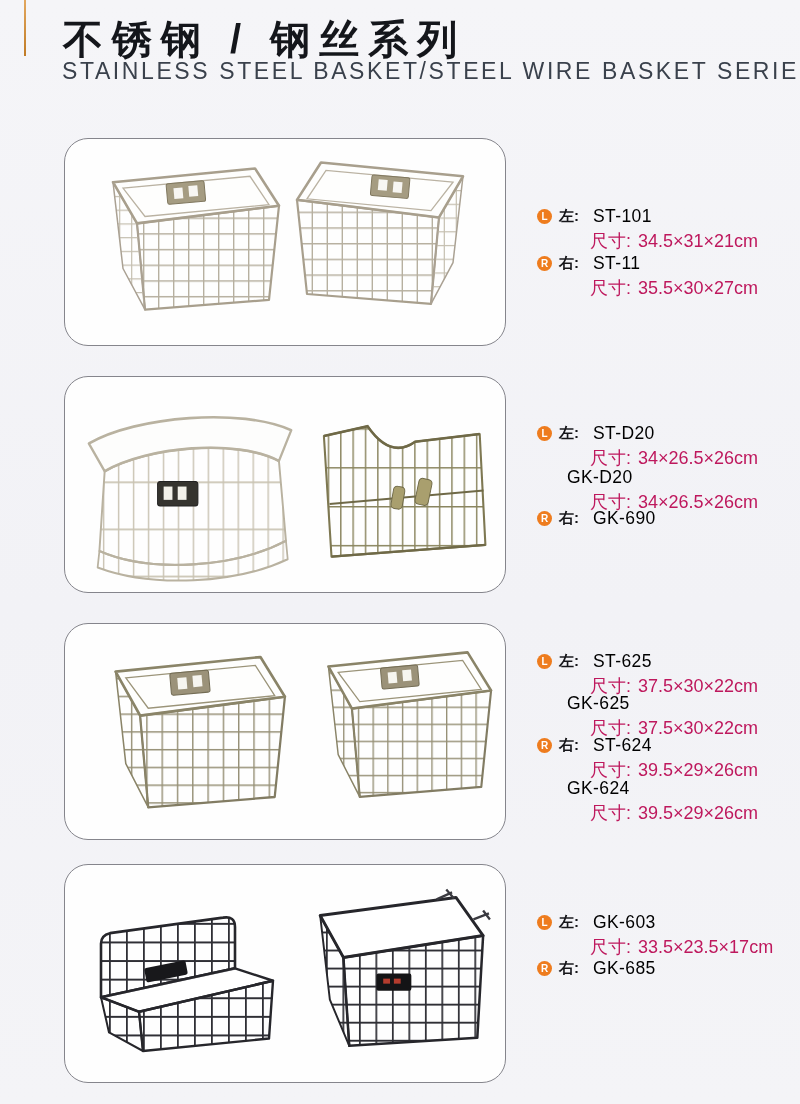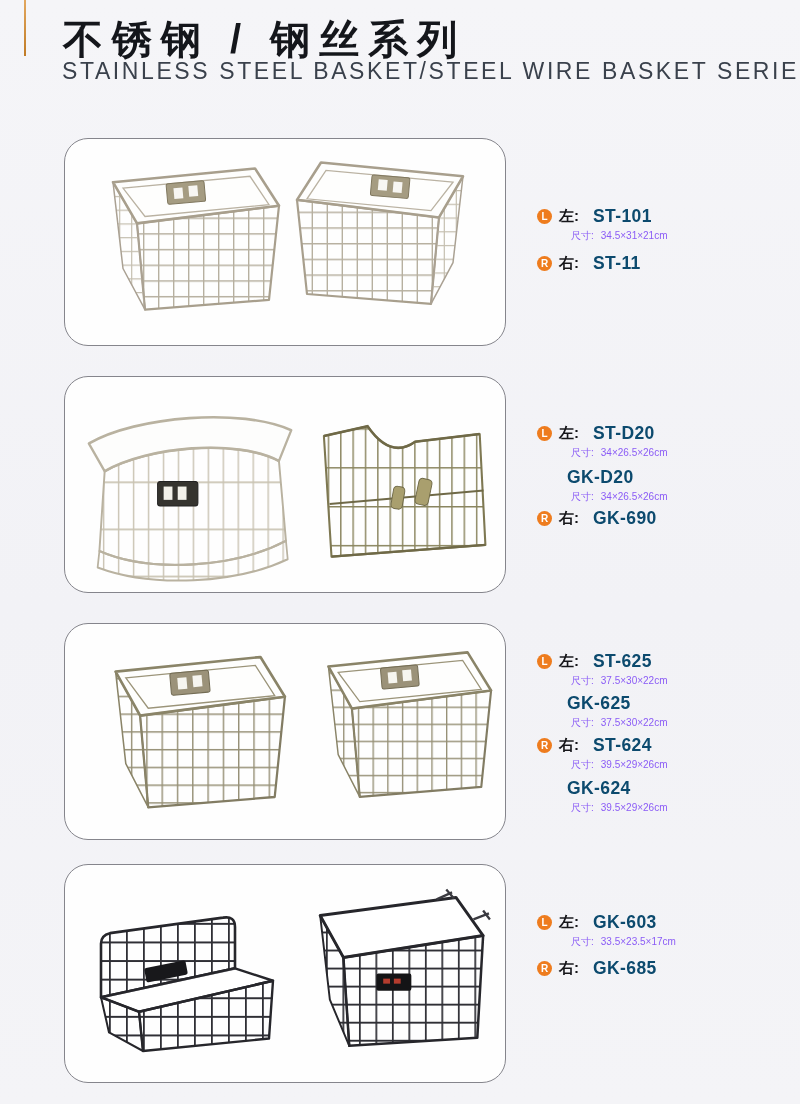--- a/index.html
+++ b/index.html
@@ -24,23 +24,23 @@
   #panel3{top:623px;height:217px}
   #panel4{top:864px;height:219px}
   .panel svg{width:100%;height:100%;display:block;}
   
   .spec-item{position:absolute;left:537px;width:250px;}
   .line1{display:flex;align-items:center;height:19px;}
   .badge{flex:0 0 auto;width:15px;height:15px;border-radius:50%;background:#ee7c1e;
     color:#fff;font-size:10px;font-weight:bold;text-align:center;line-height:15px;
     margin-right:7px;}
   .pos{flex:0 0 auto;width:34px;font-size:15px;font-weight:bold;color:#16161a;}
-  .model{font-size:17.5px;font-weight:bold;color:#0c4a6e;letter-spacing:.4px;white-space:nowrap;}
+  .model{font-size:17.5px;font-weight:normal;color:#000000;letter-spacing:.4px;white-space:nowrap;}
   .no-badge .line1{margin-left:30px;}
-  .line2{margin-left:34px;margin-top:3px;font-size:10px;color:#8b5cf6;white-space:nowrap;}
+  .line2{margin-left:53px;margin-top:3px;font-size:18px;color:#be185d;white-space:nowrap;}
   .size-label{margin-right:7px;}
 </style>
 </head>
 <body>
 
 <svg width="0" height="0" style="position:absolute" aria-hidden="true">
   <defs>
     <pattern id="wSteel" width="15" height="16" patternUnits="userSpaceOnUse">
       <path d="M0 .7H15M.7 0V16" stroke="#b7b0a0" stroke-width="1.4" fill="none"></path>
     </pattern>
@@ -164,20 +164,23 @@
   <div class="line2">
     <span class="size-label">尺寸:</span><span class="size-value">34.5×31×21cm</span>
   </div>
 </div>
 <div class="spec-item" style="top:254px">
   <div class="line1">
     <span class="badge">R</span>
     <span class="pos">右:</span>
     <span class="model">ST-11</span>
   </div>
+  <div class="line2">
+    <span class="size-label">尺寸:</span><span class="size-value">35.5×30×27cm</span>
+  </div>
 </div>
 
 <div class="spec-item" style="top:424px">
   <div class="line1">
     <span class="badge">L</span>
     <span class="pos">左:</span>
     <span class="model">ST-D20</span>
   </div>
   <div class="line2">
     <span class="size-label">尺寸:</span><span class="size-value">34×26.5×26cm</span>

